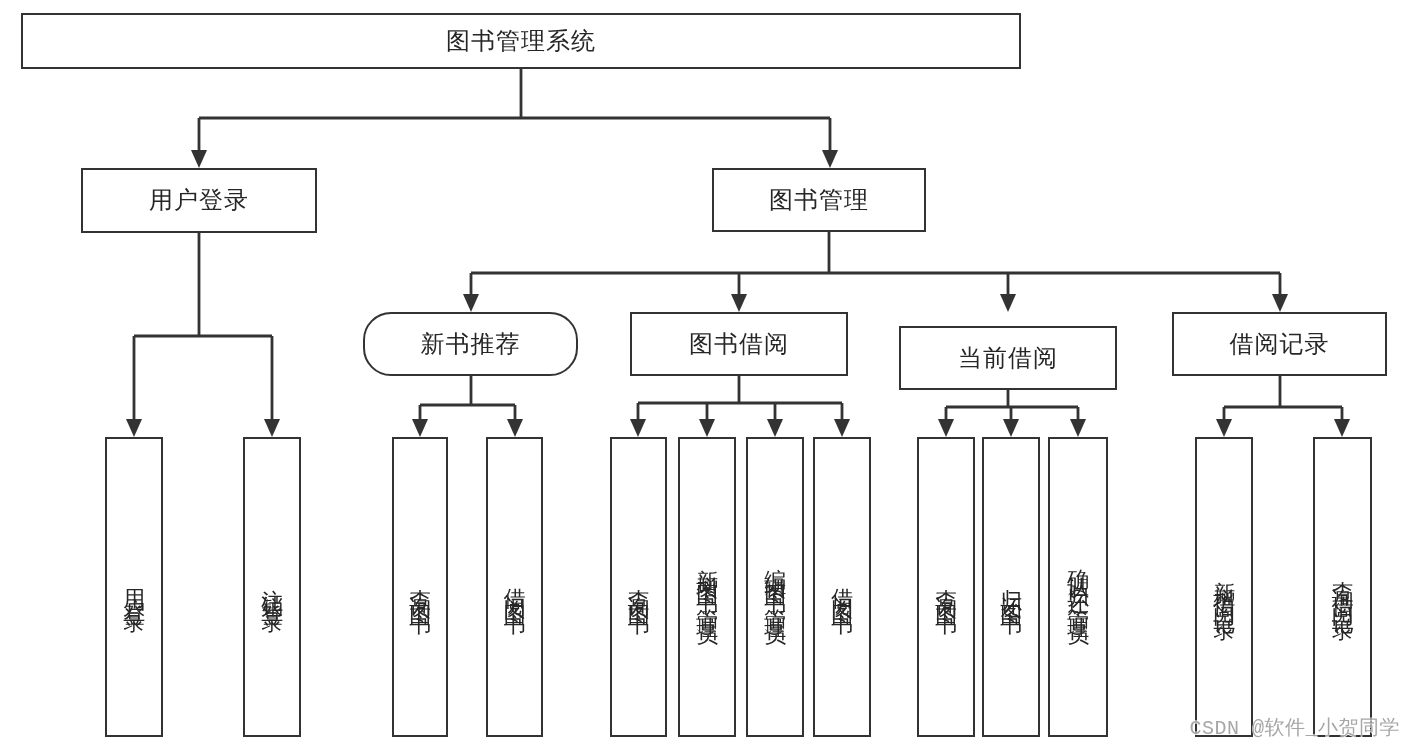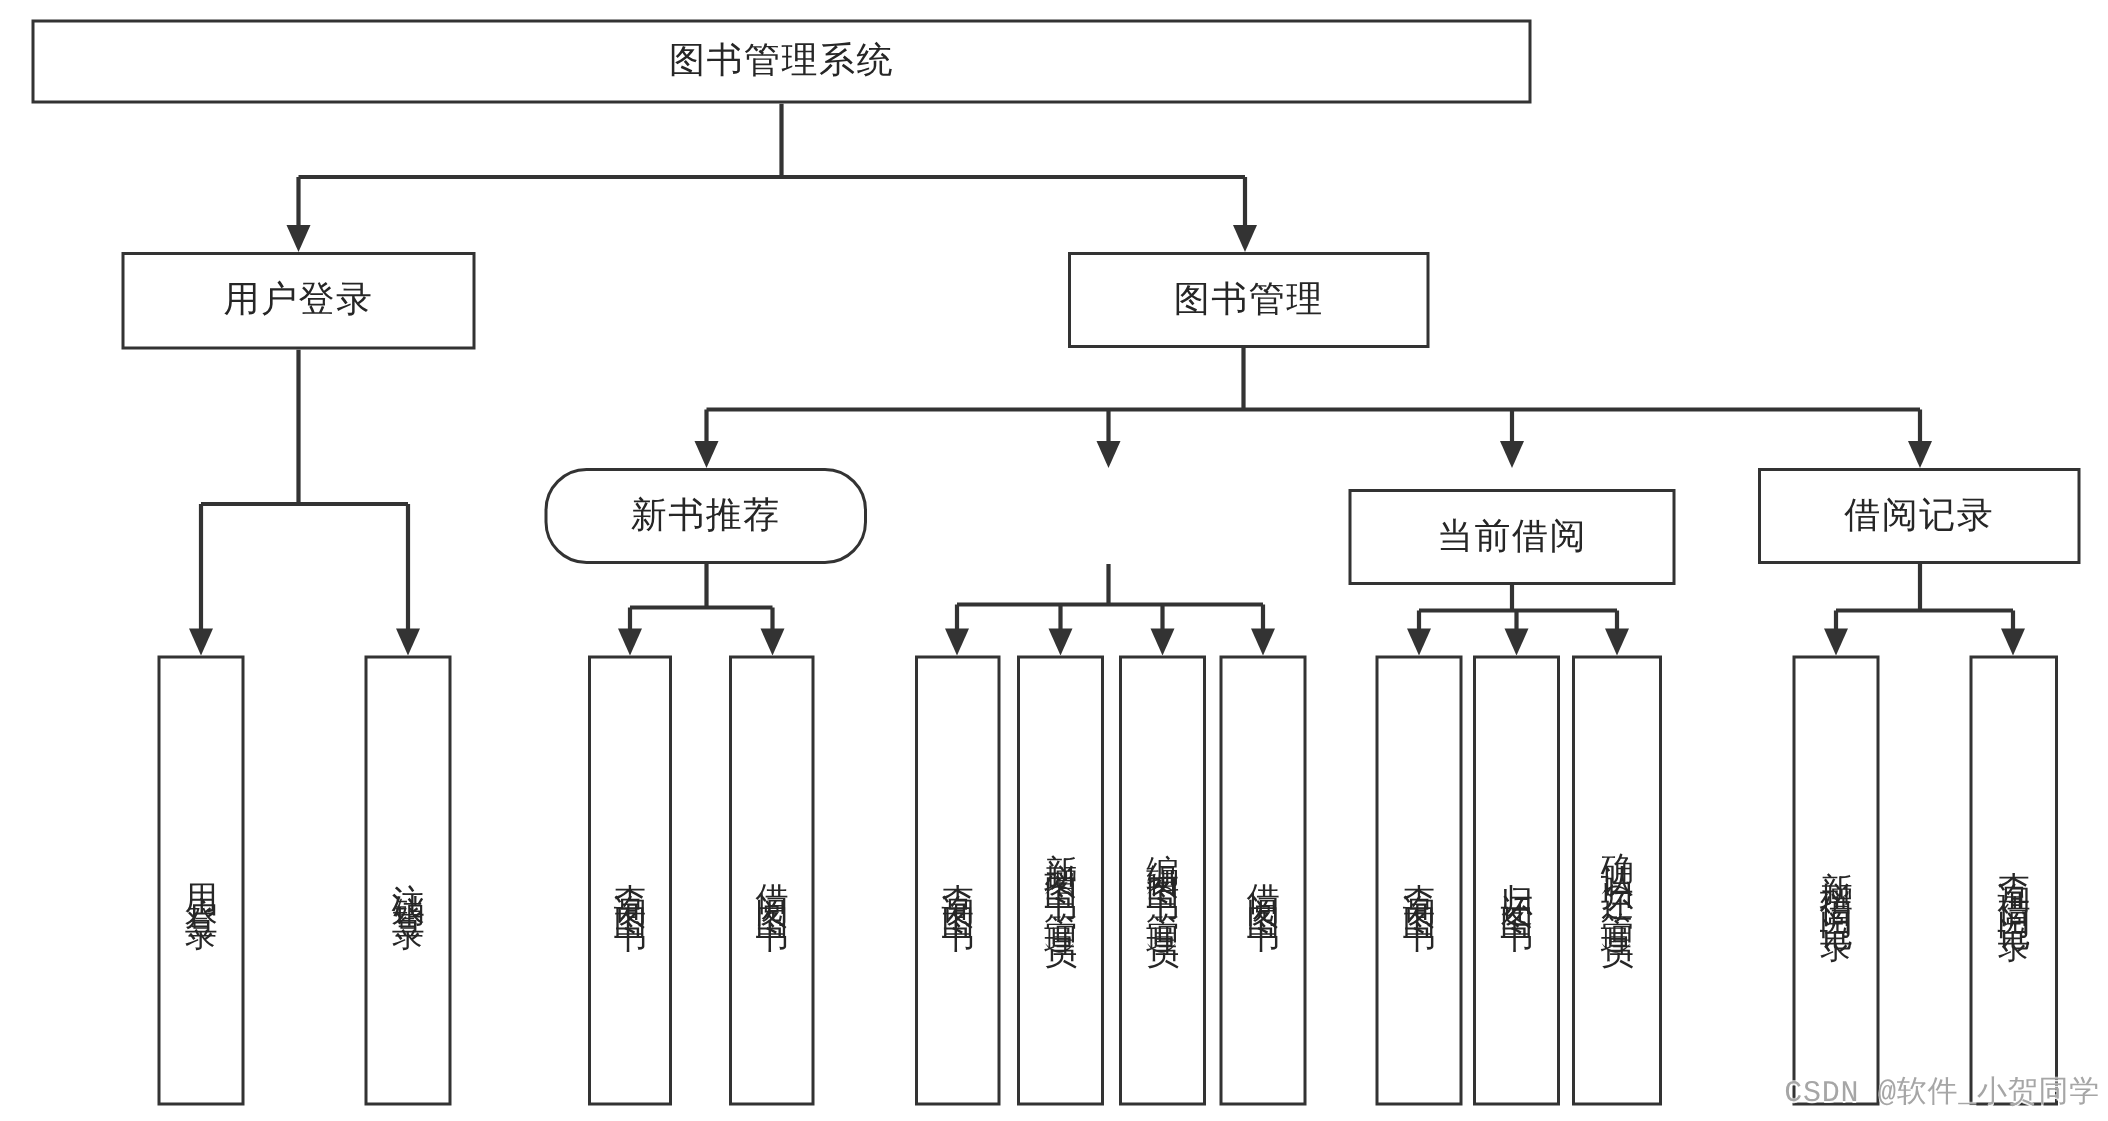--- a/index.html
+++ b/index.html
@@ -67,23 +67,24 @@
       <polygon points="1003,419 1019,419 1011,437"></polygon>
       <polygon points="1070,419 1086,419 1078,437"></polygon>
       <polygon points="1216,419 1232,419 1224,437"></polygon>
       <polygon points="1334,419 1350,419 1342,437"></polygon>
     </g>
   </svg>
 
   <div class="node h" style="left:21px; top:13px; width:1000px; height:56px;">图书管理系统</div>
 
   <div class="node h" style="left:81px; top:168px; width:236px; height:65px;">用户登录</div>
-  <div class="node h" style="left:712px; top:168px; width:241px; height:64px;text-align:center;">图书管理</div>
+  <div class="node h" style="left:712px; top:168px; width:214px; height:64px;text-align:center;">图书管理</div>
 
   <div class="node h" style="left:363px; top:312px; width:215px; height:64px;border-radius:28px;">新书推荐</div>
+  <div class="node h" style="left:630px; top:312px; width:218px; height:64px;">图书借阅</div>
   <div class="node h" style="left:899px; top:312px; width:218px; height:64px;margin-top:14px;">当前借阅</div>
   <div class="node h" style="left:1172px; top:312px; width:215px; height:64px;">借阅记录</div>
 
   <div class="node v" style="left:105px; top:437px; width:58px; height:300px;">用户登录</div>
   <div class="node v" style="left:243px; top:437px; width:58px; height:300px;">注销登录</div>
 
   <div class="node v" style="left:392px; top:437px; width:56px; height:300px;">查询图书</div>
   <div class="node v" style="left:486px; top:437px; width:57px; height:300px;">借阅图书</div>
 
   <div class="node v" style="left:610px; top:437px; width:57px; height:300px;">查询图书</div>

